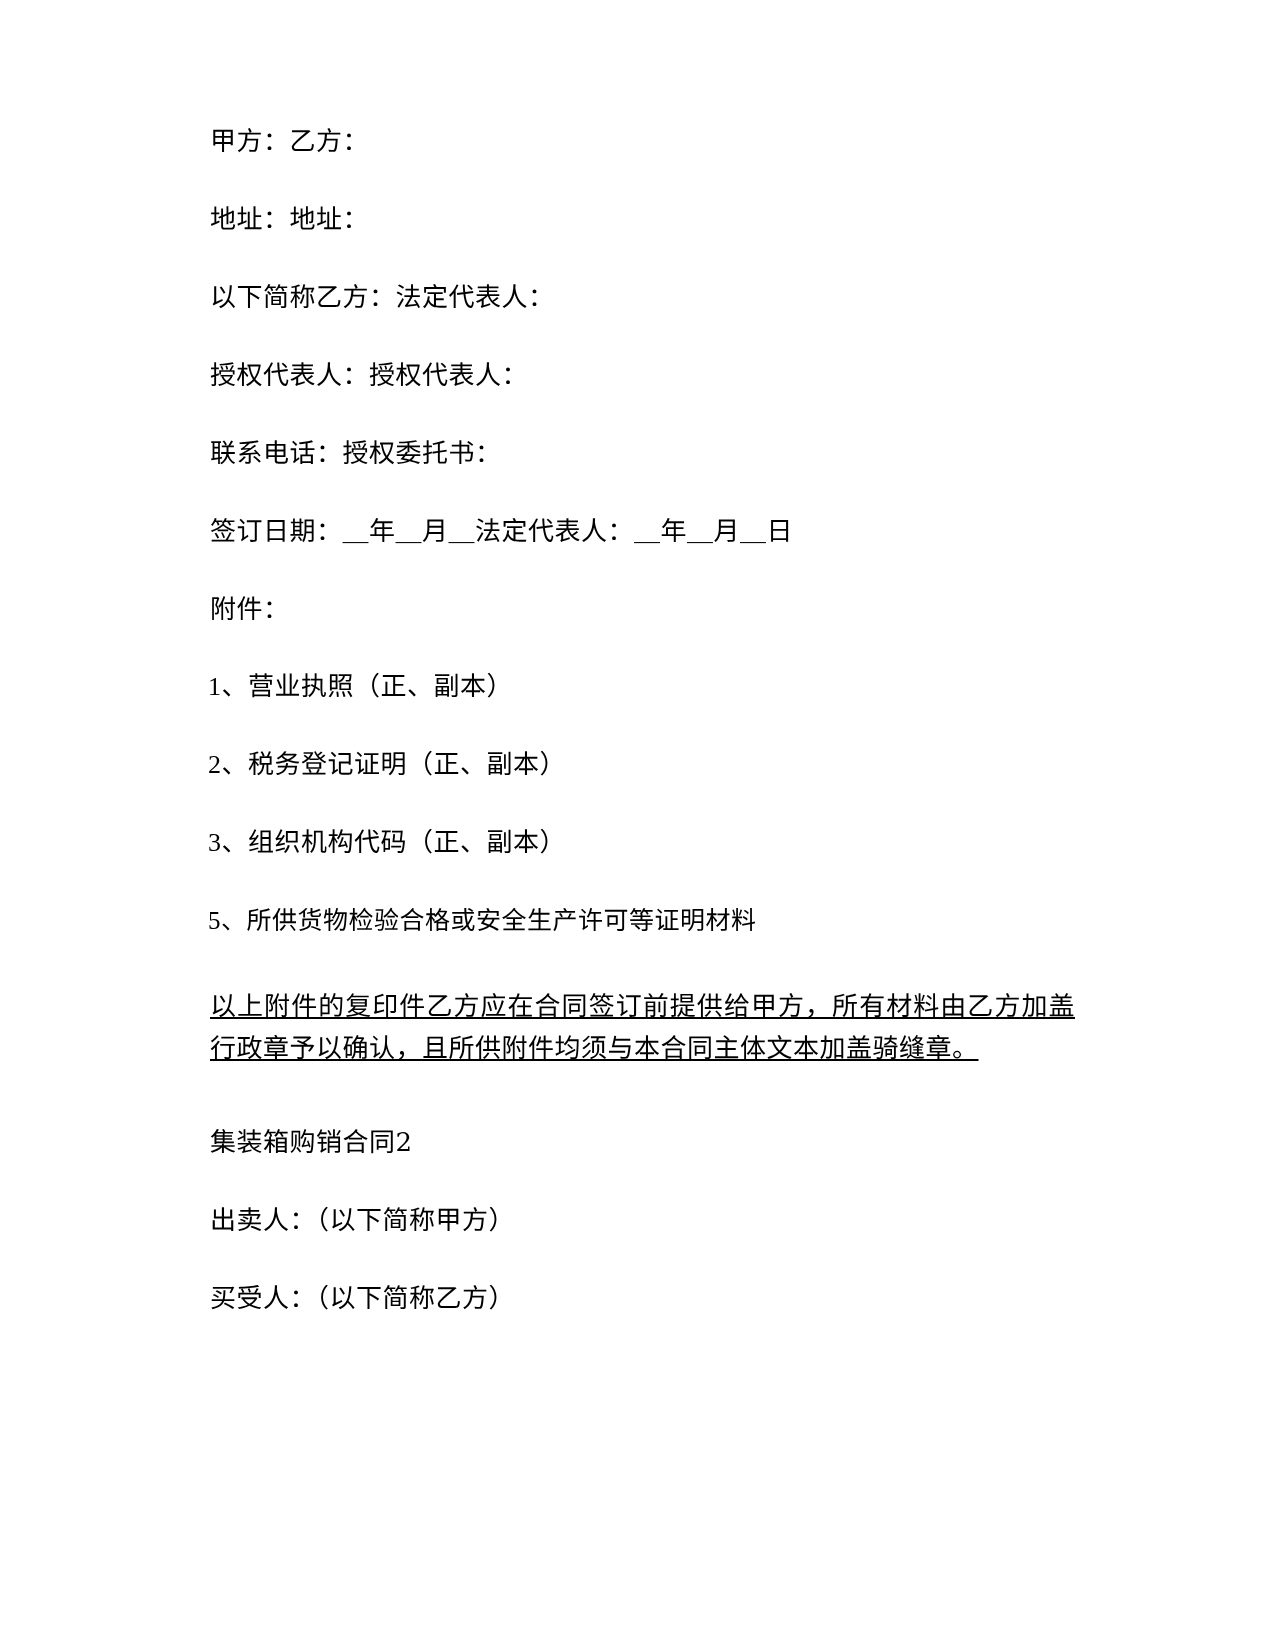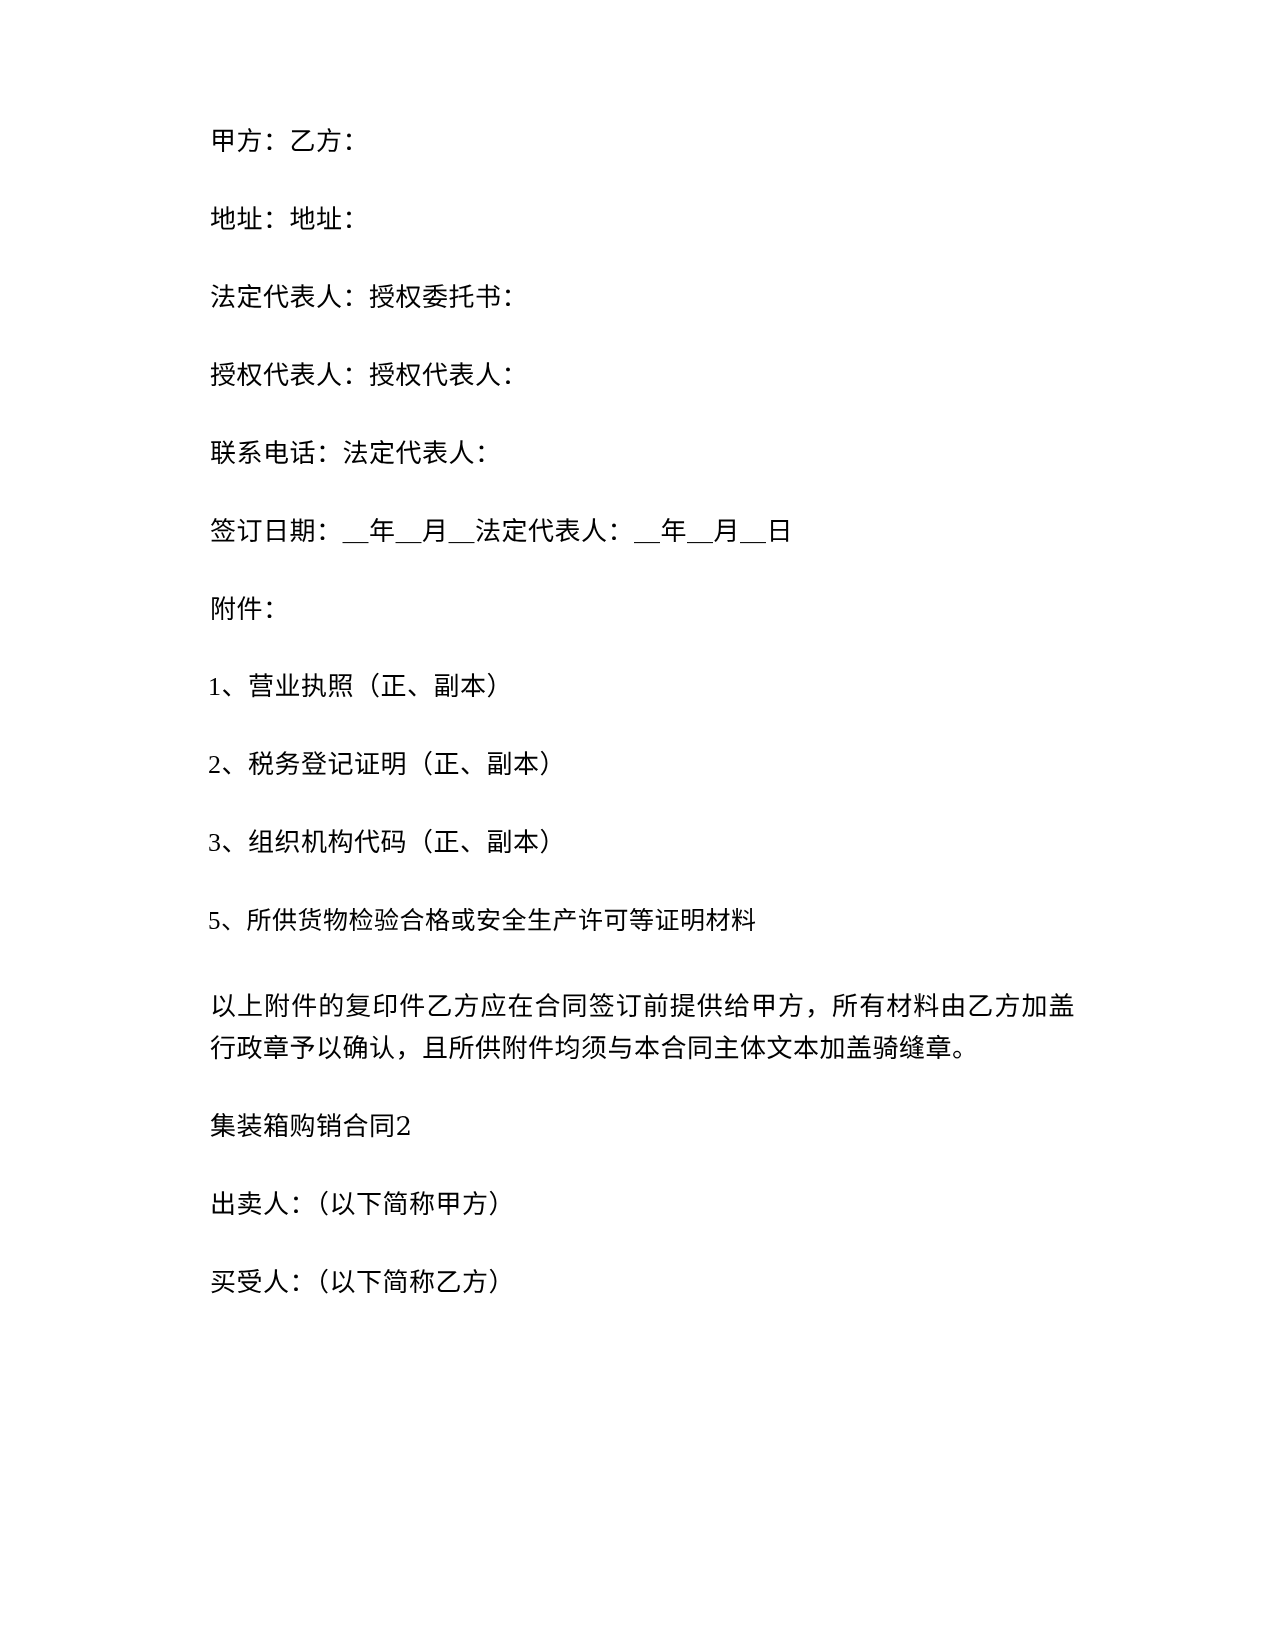--- a/index.html
+++ b/index.html
@@ -26,23 +26,24 @@
   }
   .para {
     font-size: 26px;
     line-height: 1.0;
     margin: 0 0 52px 0;
     letter-spacing: 0.5px;
     white-space: pre-wrap;
   }
   .para.flow {
     line-height: 1.62;
-    margin-bottom: 44px;
+    margin-bottom: 60px;
     text-indent: 0;
     text-align: justify;
+    text-decoration: underline;
   }
   .para.small {
     font-size: 25px;
   }
   .pad-left {
     padding-left: 8px;
     font-family: Liberation Serif, serif;
   }
   .block-indent {
     padding-left: 10px;
@@ -51,25 +52,25 @@
 </head>
 <body>
 
 <div class="page">
   <div class="doc-body">
 
     <p class="para block-indent">甲方：乙方：</p>
 
     <p class="para block-indent">地址：地址：</p>
 
-    <p class="para block-indent">法定代表人：授权委托书：</p>
+    <p class="para block-indent">以下简称乙方：法定代表人：</p>
 
     <p class="para block-indent">授权代表人：授权代表人：</p>
 
-    <p class="para block-indent">联系电话：法定代表人：</p>
+    <p class="para block-indent">联系电话：授权委托书：</p>
 
     <p class="para block-indent">签订日期：＿年＿月＿法定代表人：＿年＿月＿日</p>
 
     <p class="para block-indent">附件：</p>
 
     <p class="para pad-left">1、营业执照（正、副本）</p>
 
     <p class="para pad-left">2、税务登记证明（正、副本）</p>
 
     <p class="para pad-left">3、组织机构代码（正、副本）</p>

